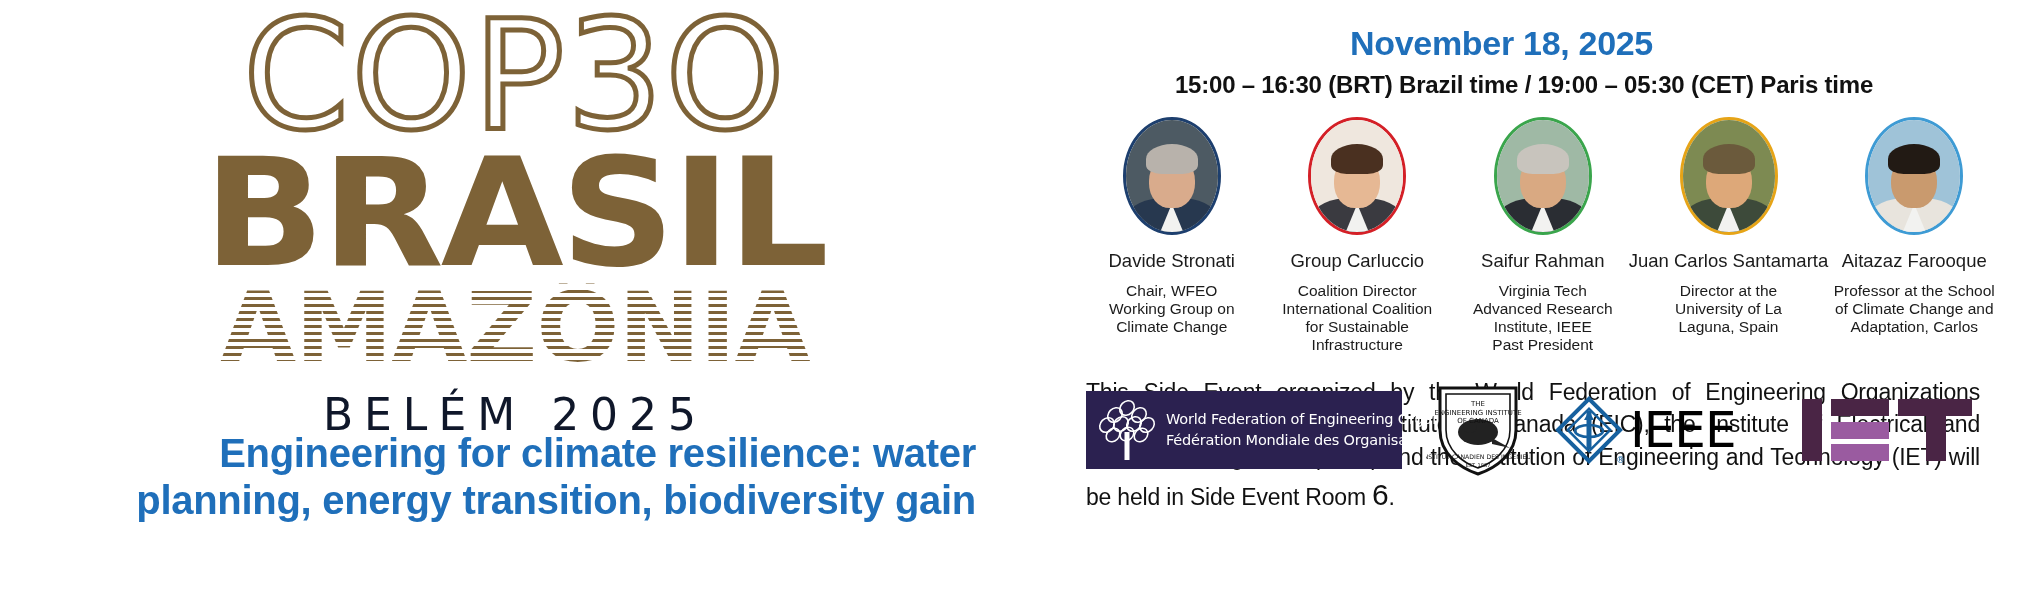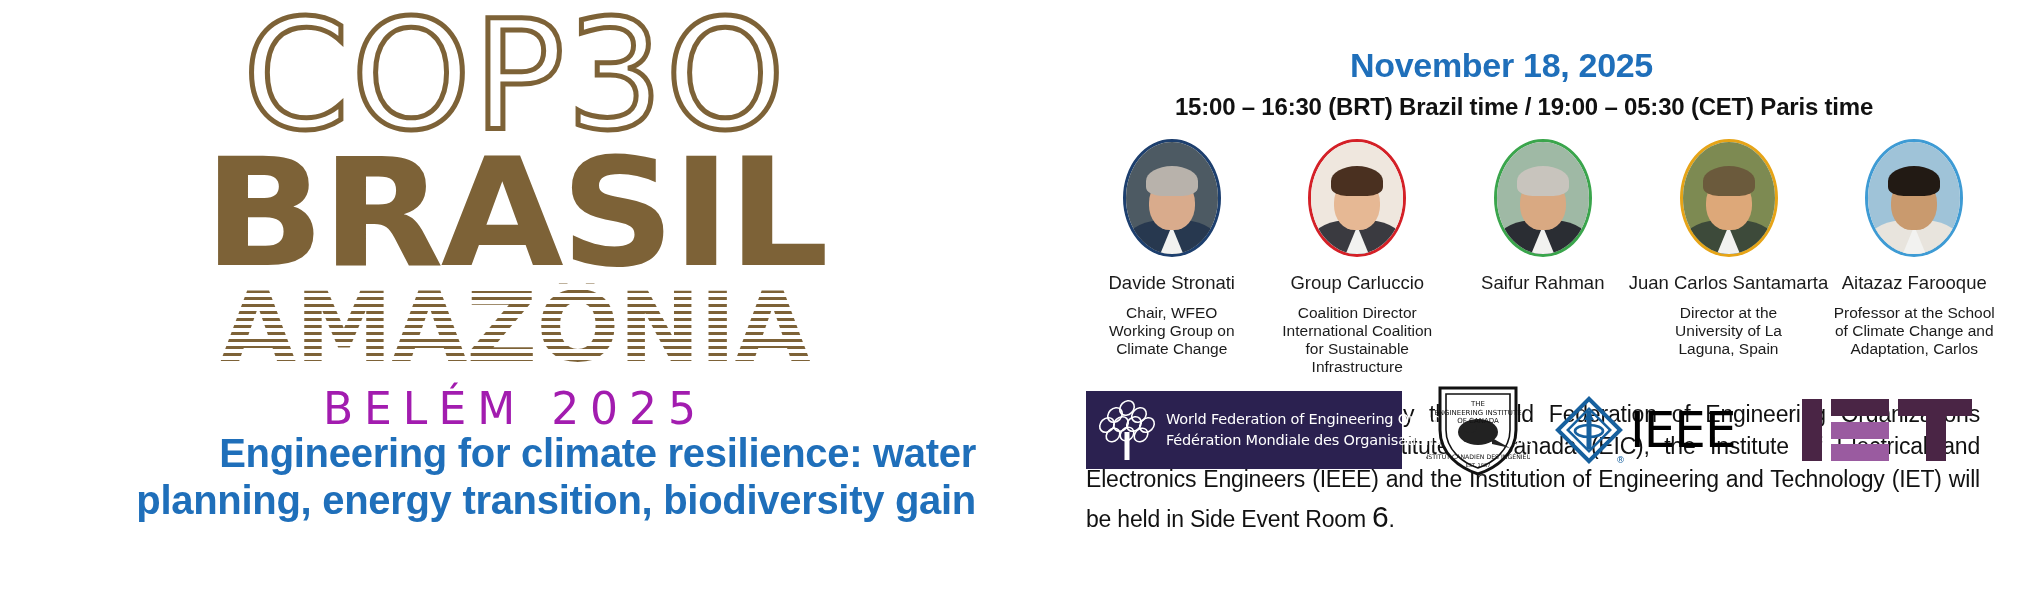--- a/index.html
+++ b/index.html
@@ -46,35 +46,35 @@
         to bottom,
         #7d6237 0px,#7d6237 3px,
         #ffffff 3px,#ffffff 7px);
     -webkit-background-clip:text;
     background-clip:text;
     color:transparent;
     transform:scaleX(1.02);
   }
   .belem-line{
     font-size:44px;letter-spacing:11px;font-weight:400;
-    color:#a21caf;margin:8px 0 0 0;white-space:nowrap;
+    color:#0f172a;margin:14px 0 0 0;white-space:nowrap;
     font-family:"DejaVu Sans",sans-serif;
   }
   .event-title{
     position:absolute;left:0;right:0;bottom:22px;
     text-align:right;
     color:#1f6fba;
     font-size:40px;font-weight:bold;line-height:1.18;
     font-family:Liberation Sans, sans-serif;
     padding:0 54px;
     letter-spacing:-0.3px;
   }
 
   
-  .right-panel{width:998px;height:514px;position:relative;padding-top:46px;box-sizing:border-box;}
+  .right-panel{width:998px;height:514px;position:relative;padding-top:24px;box-sizing:border-box;}
   .date-line{
     text-align:center;color:#1f6fba;font-weight:bold;font-size:34px;
     letter-spacing:-0.3px;margin:0 0 8px 0;padding-right:55px;
   }
   .time-line{
     text-align:center;color:#111111;font-weight:bold;font-size:24px;
     margin:0 0 18px 0;letter-spacing:-0.2px;padding-right:10px;
   }
 
   .speakers{
@@ -213,20 +213,26 @@
         </div>
         <div class="speaker">
           <div class="avatar" style="border-color: rgb(58, 165, 76);">
             <div class="bg" style="background:#9fb9a5"></div>
             <div class="body" style="background:#2a2d33"></div>
             <div class="shirt"></div>
             <div class="head" style="background:#d9a982"></div>
             <div class="hair" style="background:#c8c4bd"></div>
           </div>
           <div class="sp-name">Saifur Rahman</div>
+          <div class="sp-role">
+            <div>Virginia Tech</div>
+            <div>Advanced Research</div>
+            <div>Institute, IEEE</div>
+            <div>Past President</div>
+          </div>
         </div>
         <div class="speaker">
           <div class="avatar" style="border-color: rgb(230, 164, 23);">
             <div class="bg" style="background:#7d8a52"></div>
             <div class="body" style="background:#3d4a3a"></div>
             <div class="shirt"></div>
             <div class="head" style="background:#dda879"></div>
             <div class="hair" style="background:#6b5a3c"></div>
           </div>
           <div class="sp-name">Juan Carlos Santamarta</div>

